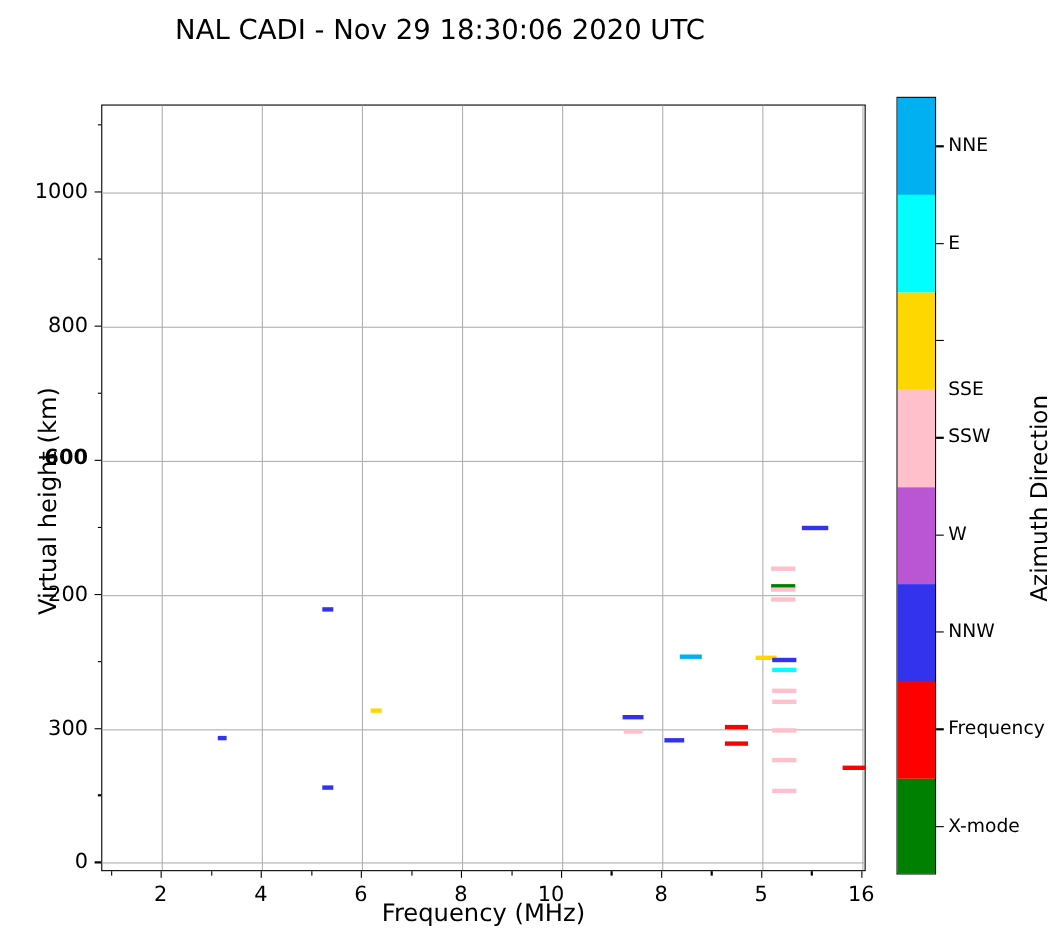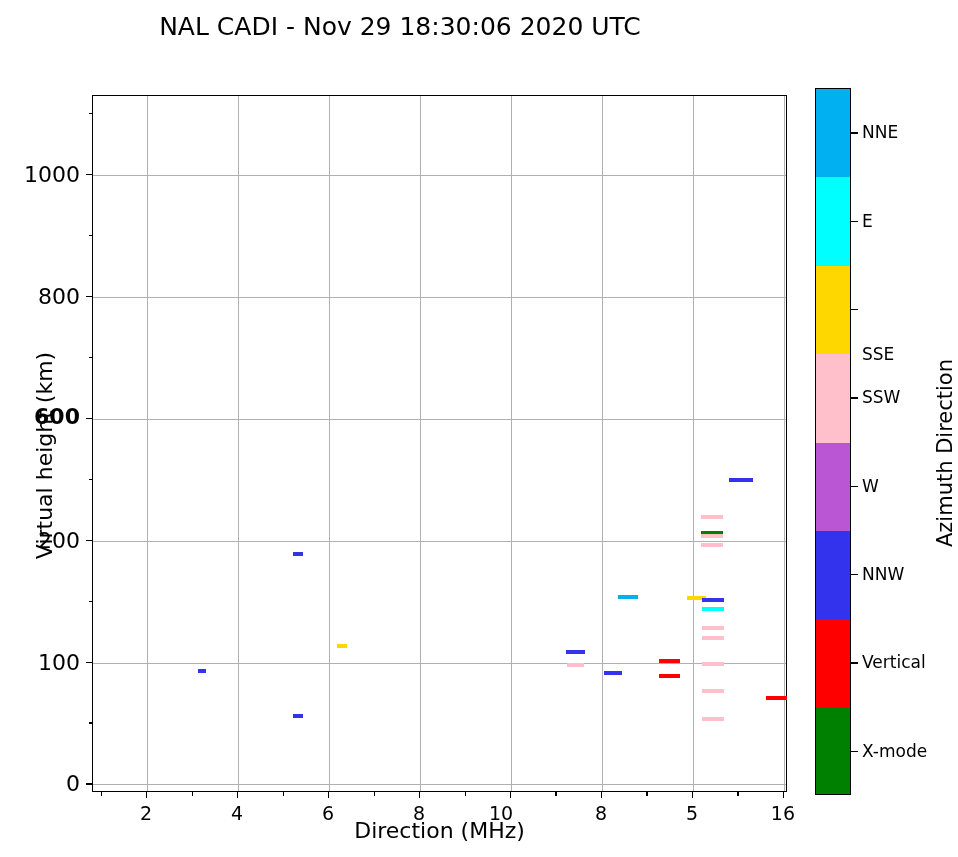--- a/index.html
+++ b/index.html
@@ -71,21 +71,21 @@
     position: absolute;
     height: 4px;
   }
 
   
   .ytick-label {
     position: absolute;
     right: 0;
     width: 70px;
     text-align: right;
-    font-size: 22px;
+    font-size: 19px;
     color: #000000;
     transform: translateY(-50%);
   }
   .ytick-mark {
     position: absolute;
     width: 6px;
     height: 1.3px;
     background: #000000;
   }
   .ytick-minor {
@@ -227,21 +227,21 @@
         <div class="datamark" title="14.45 MHz, 108 km, SSW" style="left: 609.49px; top: 620.605px; width: 21.8325px; background: rgb(255, 192, 203);"></div>
         <div class="datamark" title="15.05 MHz, 500 km, NNW" style="left: 635.87px; top: 381.563px; width: 23.6518px; background: rgb(51, 51, 238);"></div>
         <div class="datamark" title="15.83 MHz, 142 km, Vertical" style="left: 672.713px; top: 599.871px; width: 20.9228px; background: rgb(255, 0, 0);"></div>
       </div>
   </div>
 
   <div id="axes-decor">
       <div class="ytick-mark" style="left: 86px; top: 783.463px;"></div>
       <div class="ytick-label" style="left: 10px; top: 783.463px;">0</div>
       <div class="ytick-mark" style="left: 86px; top: 661.503px;"></div>
-      <div class="ytick-label" style="left: 10px; top: 661.503px;">100</div>
+      <div class="ytick-label" style="left: 10px; top: 661.503px;">300</div>
       <div class="ytick-mark" style="left: 86px; top: 539.543px;"></div>
       <div class="ytick-label" style="left: 10px; top: 539.543px;">200</div>
       <div class="ytick-mark" style="left: 86px; top: 417.584px;"></div>
       <div class="ytick-label" style="left: 10px; top: 416px; font-weight: bold;">600</div>
       <div class="ytick-mark" style="left: 86px; top: 295.624px;"></div>
       <div class="ytick-label" style="left: 10px; top: 295.624px;">800</div>
       <div class="ytick-mark" style="left: 86px; top: 173.664px;"></div>
       <div class="ytick-label" style="left: 10px; top: 173.664px;">1000</div>
       <div class="ytick-minor" style="left: 88.5px; top: 722.483px;"></div>
       <div class="ytick-minor" style="left: 88.5px; top: 600.523px;"></div>
@@ -268,21 +268,21 @@
       <div class="xtick-minor" style="left: 100.642px; top: 792px;"></div>
       <div class="xtick-minor" style="left: 191.611px; top: 792px;"></div>
       <div class="xtick-minor" style="left: 282.579px; top: 792px;"></div>
       <div class="xtick-minor" style="left: 373.548px; top: 792px;"></div>
       <div class="xtick-minor" style="left: 464.516px; top: 792px;"></div>
       <div class="xtick-minor" style="left: 555.485px; top: 792px;"></div>
       <div class="xtick-minor" style="left: 646.454px; top: 792px;"></div>
       <div class="xtick-minor" style="left: 737.422px; top: 792px;"></div>
     </div>
 
-  <div id="xaxis-label">Direction (MHz)</div>
+  <div id="xaxis-label">Frequency (MHz)</div>
   <div id="yaxis-label">Virtual height (km)</div>
 
   <div id="colorbar">
       <div class="cb-seg" style="top: 0px; height: 88.975px; background: rgb(0, 176, 240);"></div>
       <div class="cb-seg" style="top: 88.375px; height: 88.975px; background: rgb(0, 255, 255);"></div>
       <div class="cb-seg" style="top: 176.75px; height: 88.975px; background: rgb(255, 215, 0);"></div>
       <div class="cb-seg" style="top: 265.125px; height: 88.975px; background: rgb(255, 192, 203);"></div>
       <div class="cb-seg" style="top: 353.5px; height: 88.975px; background: rgb(186, 85, 211);"></div>
       <div class="cb-seg" style="top: 441.875px; height: 88.975px; background: rgb(51, 51, 238);"></div>
       <div class="cb-seg" style="top: 530.25px; height: 88.975px; background: rgb(255, 0, 0);"></div>
@@ -295,19 +295,19 @@
       <div class="cb-label" style="top: 220.562px;">E</div>
       <div class="cb-tick" style="top: 308.938px;"></div>
       <div class="cb-label" style="top: 308.938px; margin-top: 45px;">SSE</div>
       <div class="cb-tick" style="top: 397.312px;"></div>
       <div class="cb-label" style="top: 397.312px;">SSW</div>
       <div class="cb-tick" style="top: 485.688px;"></div>
       <div class="cb-label" style="top: 485.688px;">W</div>
       <div class="cb-tick" style="top: 574.062px;"></div>
       <div class="cb-label" style="top: 574.062px;">NNW</div>
       <div class="cb-tick" style="top: 662.438px;"></div>
-      <div class="cb-label" style="top: 662.438px;">Vertical</div>
+      <div class="cb-label" style="top: 662.438px;">Frequency</div>
       <div class="cb-tick" style="top: 750.812px;"></div>
       <div class="cb-label" style="top: 750.812px;">X-mode</div>
     </div>
   <div id="colorbar-label">Azimuth Direction</div>
 
 </div>
 
 </body></html>

